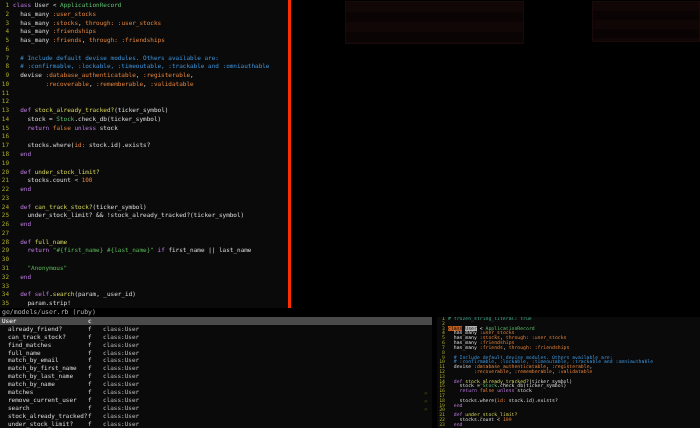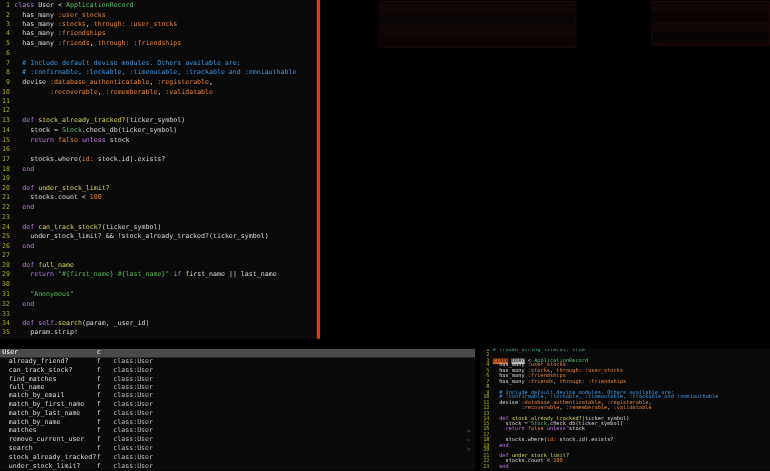--- a/index.html
+++ b/index.html
@@ -109,20 +109,23 @@
       <div class="code-line"><span class="ln">35</span><span class="src"><span class="tok-p">    param.strip!</span></span></div>
     </div>
 
   <div id="red-divider"></div>
 
   <div id="top-right-area">
     <div class="dim-panel" id="dim-a"></div>
     <div class="dim-panel" id="dim-b"></div>
   </div>
 
+  <div id="statusline">
+    <span>ge/models/user.rb (ruby)</span>
+  </div>
 
   <div id="taglist-pane">
       <div class="tl-row tl-cursor tl-header"><span class="tl-name">User</span><span class="tl-kind">c</span><span class="tl-scope"></span></div>
       <div class="tl-row tl-item"><span class="tl-name">already_friend?</span><span class="tl-kind">f</span><span class="tl-scope">class:User</span></div>
       <div class="tl-row tl-item"><span class="tl-name">can_track_stock?</span><span class="tl-kind">f</span><span class="tl-scope">class:User</span></div>
       <div class="tl-row tl-item"><span class="tl-name">find_matches</span><span class="tl-kind">f</span><span class="tl-scope">class:User</span></div>
       <div class="tl-row tl-item"><span class="tl-name">full_name</span><span class="tl-kind">f</span><span class="tl-scope">class:User</span></div>
       <div class="tl-row tl-item"><span class="tl-name">match_by_email</span><span class="tl-kind">f</span><span class="tl-scope">class:User</span></div>
       <div class="tl-row tl-item"><span class="tl-name">match_by_first_name</span><span class="tl-kind">f</span><span class="tl-scope">class:User</span></div>
       <div class="tl-row tl-item"><span class="tl-name">match_by_last_name</span><span class="tl-kind">f</span><span class="tl-scope">class:User</span></div>

